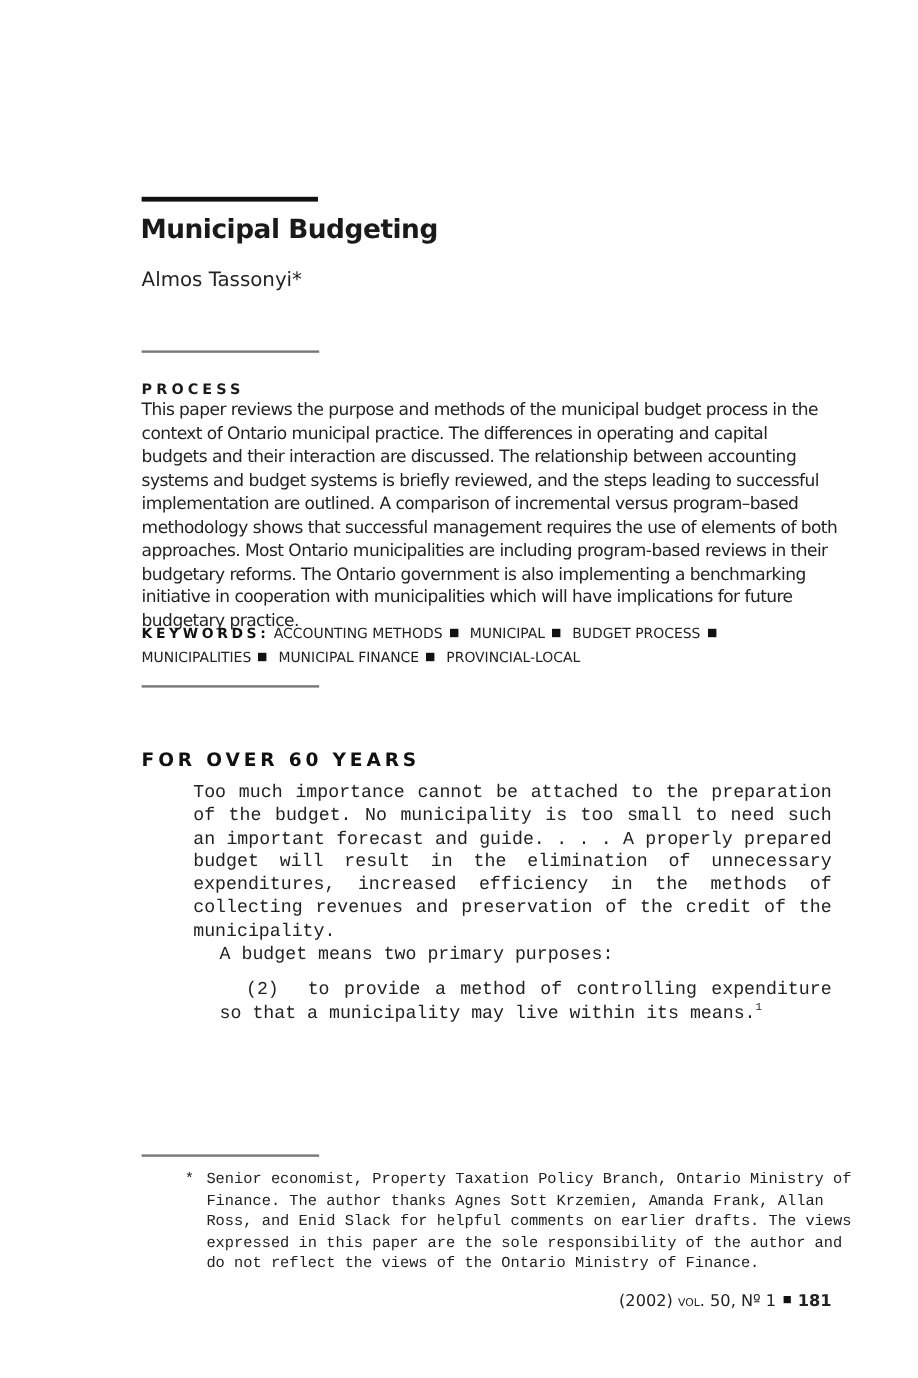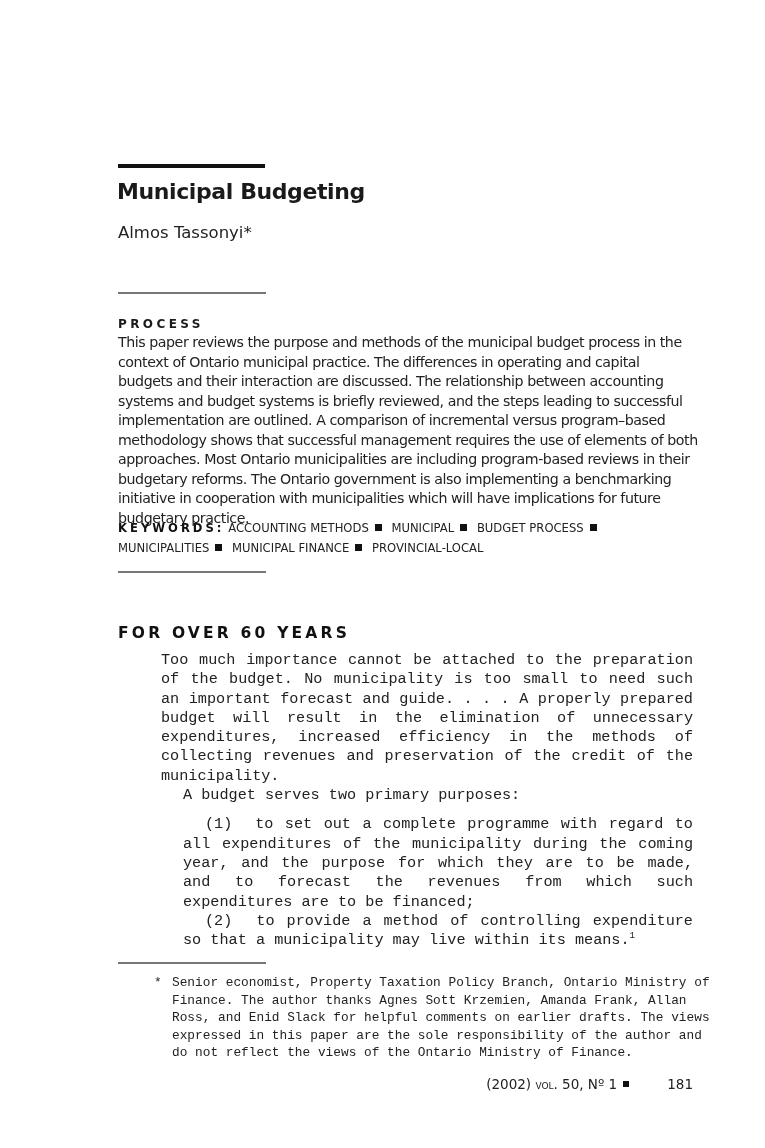--- a/index.html
+++ b/index.html
@@ -26,21 +26,21 @@
   .list-block { margin-top: 10px !important; padding-left: 22px; }
   .list-block p { text-indent: 22px; text-align: justify; }
   sup { font-size: 9px; line-height: 0; vertical-align: 6px; }
 
   .footnote { position: absolute; left: 130px; top: 974px; width: 558px; font-size: 12.8px; line-height: 17.6px; color: #222; }
   .footnote .mark { position: absolute; left: 0; top: 0; }
   .footnote .fn-text { margin: 0 0 0 18px; }
 
   .folio { position: absolute; right: 72px; top: 1075px; font-size: 13.5px; line-height: 18px; color: #222; }
   .folio .sep { display: inline-block; width: 6px; height: 6px; background: #111; margin: 0 6px; vertical-align: 2px; }
-  .folio .page { font-weight: normal; margin-left: 32px; }
+  .folio .page { font-weight: bold; }
   .smallcaps { font-variant: small-caps; }
 </style>
 </head>
 <body>
 
 <div class="top-rule"></div>
 <h1 class="title sans">Municipal Budgeting</h1>
 <div class="author sans">Almos Tassonyi*</div>
 
 <div class="thin-rule" style="top:292px;"></div>
@@ -60,23 +60,22 @@
 
 <div class="thin-rule" style="top:571px;"></div>
 
 <h2 class="section-head sans">
   <br>
   <span>FOR OVER 60 YEARS</span>
 </h2>
 
 <div class="quote serif">
   <p>Too much importance cannot be attached to the preparation of the budget. No municipality is too small to need such an important forecast and guide. . . . A properly prepared budget will result in the elimination of unnecessary expenditures, increased efficiency in the methods of collecting revenues and preservation of the credit of the municipality.</p>
-  <p class="indent">A budget serves two primary purposes:</p>
+  <p class="indent">A budget means two primary purposes:</p>
   <div class="list-block">
-    <p>(1)&nbsp; to set out a complete programme with regard to all expenditures of the municipality during the coming year, and the purpose for which they are to be made, and to forecast the revenues from which such expenditures are to be financed;</p>
     <p><span>(2)&nbsp; to provide a method of controlling expenditure so that a municipality may live within its means.</span><sup>1</sup></p>
   </div>
 </div>
 
 <div class="thin-rule" style="top:962px;"></div>
 
 <div class="footnote serif">
   <span class="mark">*</span>
   <p class="fn-text">Senior economist, Property Taxation Policy Branch, Ontario Ministry of Finance. The author thanks Agnes Sott Krzemien, Amanda Frank, Allan Ross, and Enid Slack for helpful comments on earlier drafts. The views expressed in this paper are the sole responsibility of the author and do not reflect the views of the Ontario Ministry of Finance.</p>
 </div>

